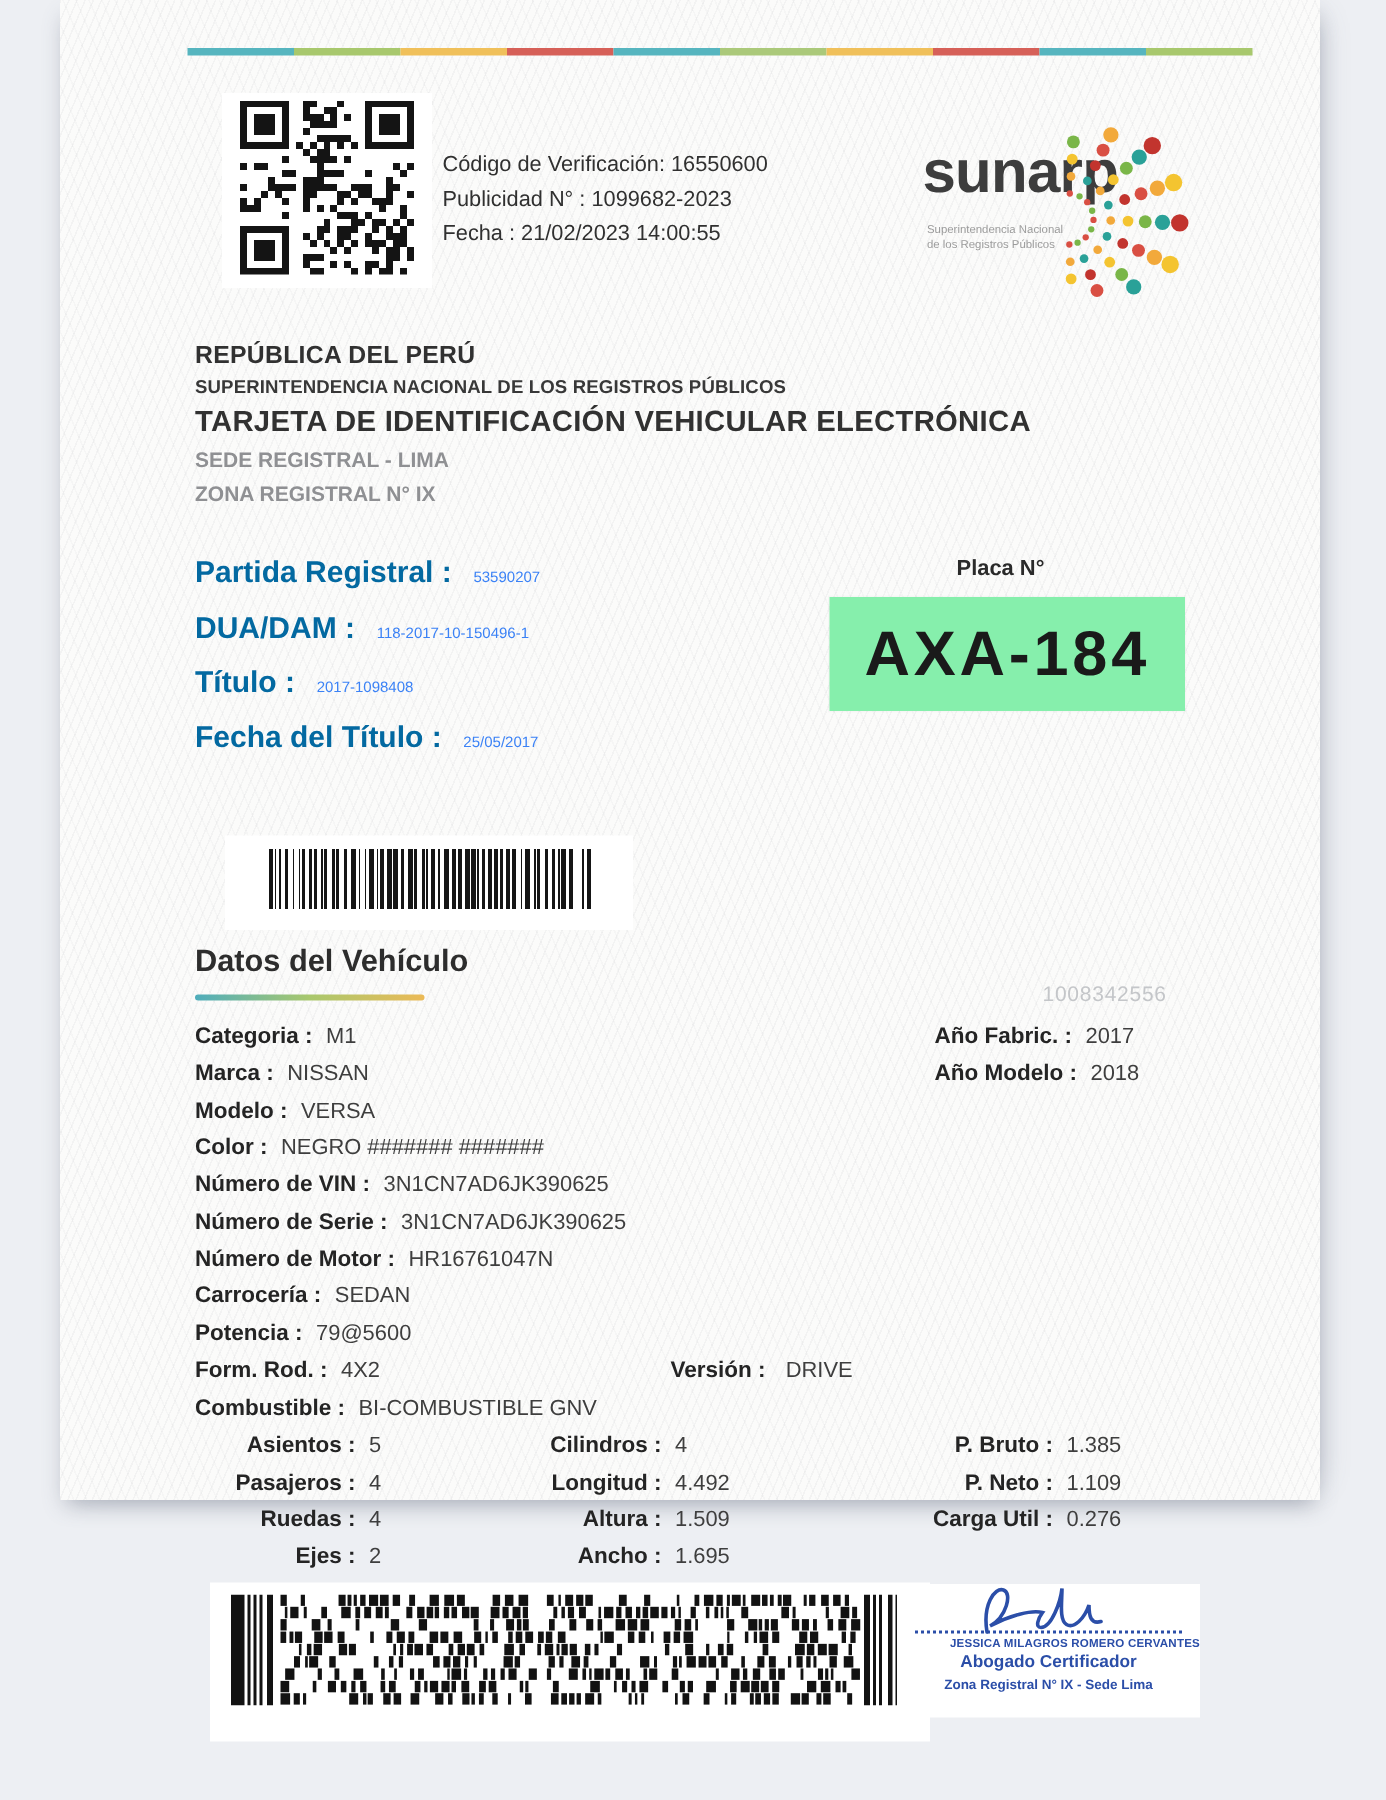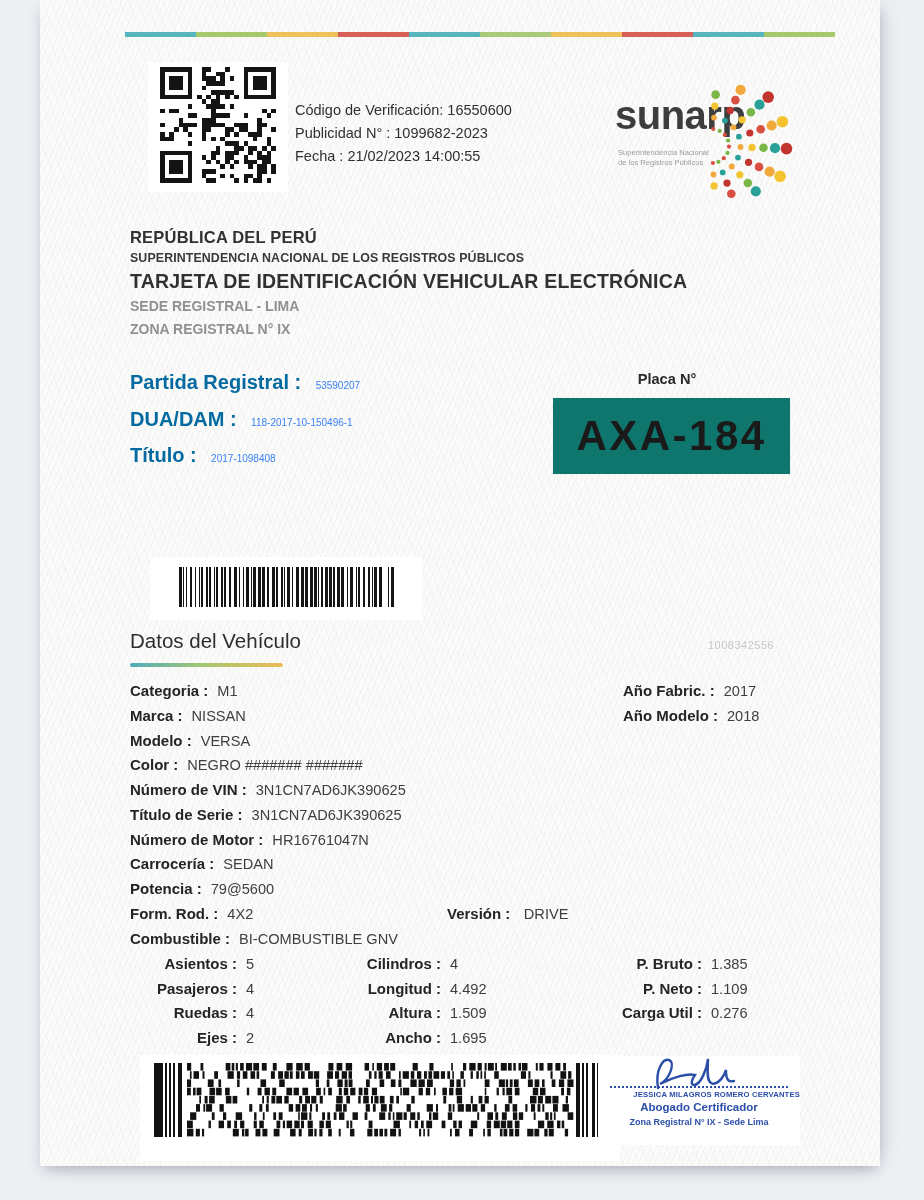--- a/index.html
+++ b/index.html
@@ -7,21 +7,21 @@
     width:924px;height:1200px;
     background:#edeff3;
     font-family:"Liberation Sans", sans-serif;
     position:relative;
     overflow:hidden;
     -webkit-font-smoothing:antialiased;
   }
   .abs{position:absolute;}
   
   .doc{
-    position:absolute;left:40px;top:0;width:840px;height:1166px;
+    position:absolute;left:40px;top:0;width:840px;height:1000px;
     background:#fbfbfa;
     box-shadow:0 7px 14px -4px rgba(90,100,120,.45), 10px 0 20px -12px rgba(90,100,120,.30);
   }
   .doc::before{
     content:"";position:absolute;inset:0;z-index:0;pointer-events:none;
     background:
       repeating-linear-gradient(113deg, rgba(125,128,138,.065) 0 1px, transparent 1px 5px),
       repeating-linear-gradient(67deg, rgba(125,128,138,.045) 0 1px, transparent 1px 8px);
   }
   .doc > *{z-index:1;}
@@ -41,28 +41,28 @@
   .h1{font-size:16.5px;font-weight:800;letter-spacing:.2px;line-height:23px;}
   .h2{font-size:12.4px;font-weight:800;letter-spacing:.1px;line-height:19px;color:#383838;}
   .h3{font-size:19.5px;font-weight:800;letter-spacing:.2px;line-height:27px;}
   .h4{font-size:14px;font-weight:600;line-height:22.5px;color:#8f9093;}
   
   .registry{left:90px;top:366px;}
   .rrow{line-height:32.5px;white-space:nowrap;}
   .rlabel{font-size:20px;font-weight:700;color:#0369a1;}
   .rval{font-size:10px;color:#3b82f6;margin-left:10px;}
   .plate-label{left:547px;top:371px;width:160px;text-align:center;font-size:14.6px;font-weight:800;color:#2a2a2a;}
-  .plate-box{left:513px;top:398px;width:237px;height:76px;background:#0f766e;display:flex;align-items:center;justify-content:center;
+  .plate-box{left:513px;top:398px;width:237px;height:76px;background:#86efac;display:flex;align-items:center;justify-content:center;
     font-size:42px;font-weight:800;letter-spacing:2.5px;color:#1a1a1a;box-shadow:0 0 0 1px rgba(0,0,0,.02);}
   
   .bc1-box{left:110px;top:557px;width:272px;height:63px;background:#fff;display:flex;align-items:center;justify-content:center;}
   
-  .sec-title{left:90px;top:629px;font-size:20.5px;font-weight:400;color:#2d2d2d;}
+  .sec-title{left:90px;top:629px;font-size:20.5px;font-weight:700;color:#2d2d2d;}
   .sec-underline{left:90px;top:663px;width:153px;height:3.5px;border-radius:2px;}
-  .watermark{left:655px;top:639px;font-size:11px;color:#c4c6c9;letter-spacing:.5px;margin-left:13px;}
+  .watermark{left:655px;top:654px;font-size:14px;color:#c4c6c9;letter-spacing:.5px;}
   
   .fields-left{left:90px;top:679px;}
   .fields-right{left:583px;top:679px;}
   .frow{line-height:24.75px;white-space:nowrap;}
   .flabel{font-size:15px;font-weight:800;color:#242424;}
   .fval{font-size:14.6px;color:#3e3e3e;margin-left:9px;}
   .version{left:407px;top:902px;}
   
   .stats{top:952px;}
   .stats.c1{left:60px;}  .stats.c1 .slabel{width:137px;}
@@ -436,20 +436,24 @@
       <span class="rval">53590207</span>
     </div>
     <div class="rrow">
       <span class="rlabel">DUA/DAM :</span>
       <span class="rval">118-2017-10-150496-1</span>
     </div>
     <div class="rrow">
       <span class="rlabel">Título :</span>
       <span class="rval">2017-1098408</span>
     </div>
+    <div class="rrow">
+      <span class="rlabel">Fecha del Título :</span>
+      <span class="rval">25/05/2017</span>
+    </div>
   </div>
 
   <div class="abs plate-label">Placa N°</div>
   <div class="abs plate-box">AXA-184</div>
 
   <div class="abs bc1-box">
     <div><svg width="215" height="40" shape-rendering="crispEdges" fill="#151515">
           <rect x="0" width="3" height="40"></rect>
           <rect x="4" width="1" height="40"></rect>
           <rect x="7" width="1" height="40"></rect>
@@ -508,21 +512,21 @@
   <div class="abs sec-title">Datos del Vehículo</div>
   <div class="abs sec-underline" style="background: linear-gradient(90deg, rgb(79, 173, 188), rgb(169, 200, 109) 50%, rgb(236, 186, 87));"></div>
   <div class="abs watermark">1008342556</div>
 
   <div class="abs fields-left">
     <div class="frow"><span class="flabel">Categoria :</span><span class="fval">M1</span></div>
     <div class="frow"><span class="flabel">Marca :</span><span class="fval">NISSAN</span></div>
     <div class="frow"><span class="flabel">Modelo :</span><span class="fval">VERSA</span></div>
     <div class="frow"><span class="flabel">Color :</span><span class="fval">NEGRO ####### #######</span></div>
     <div class="frow"><span class="flabel">Número de VIN :</span><span class="fval">3N1CN7AD6JK390625</span></div>
-    <div class="frow"><span class="flabel">Título de Serie :</span><span class="fval">3N1CN7AD6JK390625</span></div>
+    <div class="frow"><span class="flabel">Número de Serie :</span><span class="fval">3N1CN7AD6JK390625</span></div>
     <div class="frow"><span class="flabel">Número de Motor :</span><span class="fval">HR16761047N</span></div>
     <div class="frow"><span class="flabel">Carrocería :</span><span class="fval">SEDAN</span></div>
     <div class="frow"><span class="flabel">Potencia :</span><span class="fval">79@5600</span></div>
     <div class="frow"><span class="flabel">Form. Rod. :</span><span class="fval">4X2</span></div>
     <div class="frow"><span class="flabel">Combustible :</span><span class="fval">BI-COMBUSTIBLE GNV</span></div>
   </div>
 
   <div class="abs fields-right">
     <div class="frow"><span class="flabel">Año Fabric. :</span><span class="fval">2017</span></div>
     <div class="frow"><span class="flabel">Año Modelo :</span><span class="fval">2018</span></div>

